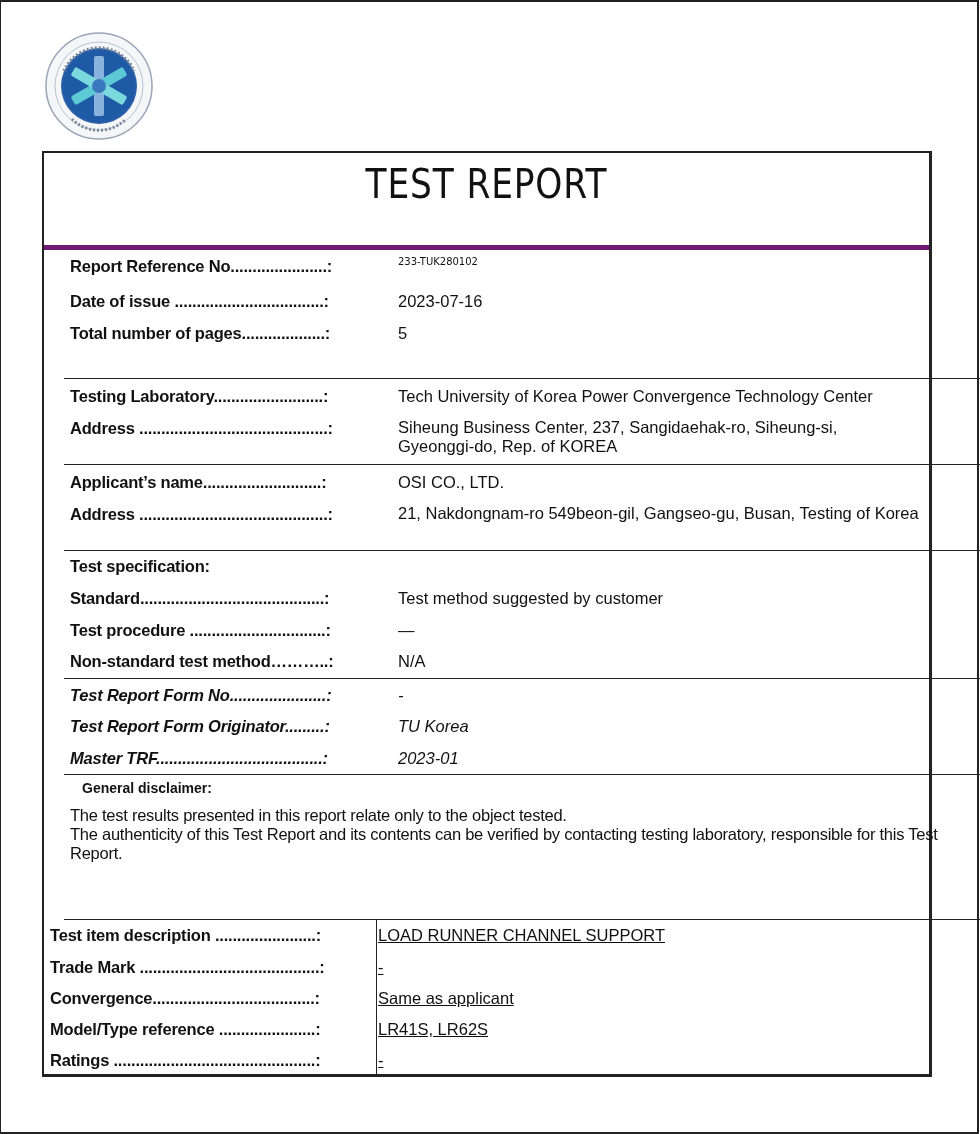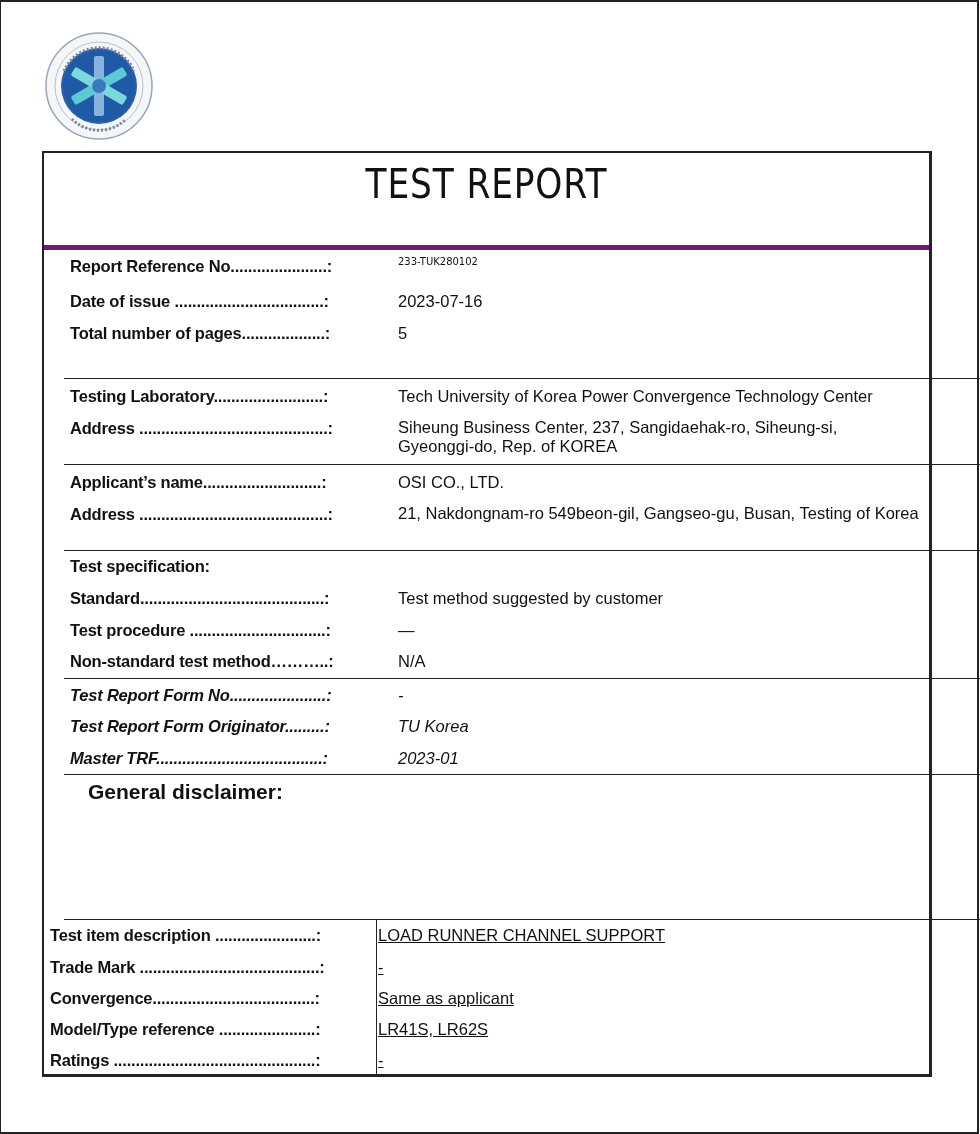--- a/index.html
+++ b/index.html
@@ -12,21 +12,21 @@
             border: 2px solid #222; border-right-width: 3px; border-bottom-width: 3px; box-sizing: content-box; }
   .title-box { position: absolute; left: 0; top: 0; width: 885px; height: 92px; border-bottom: 5px solid #701a75; }
   .title { position: absolute; left: 0; width: 885px; top: 8px; text-align: center;
            font-family: "DejaVu Sans", sans-serif; font-size: 40px; letter-spacing: 1px;
            transform: scaleX(0.86); color: #111; }
   .section { position: absolute; left: 0; width: 916px; border-bottom: 1px solid #222; margin-left: 20px; }
   .row { position: absolute; left: 6px; right: 6px; font-size: 16.5px; line-height: 20px; }
   .lbl { position: absolute; left: 0; width: 300px; font-weight: bold; letter-spacing: -0.2px; white-space: nowrap; }
   .val { position: absolute; left: 328px; width: 540px; white-space: normal; }
   .val.mono { font-family: "DejaVu Sans", sans-serif; font-size: 10px; }
-  .disc-title { position: absolute; left: 24px; top: 6px; font-weight: bold; font-size: 21px; }
+  .disc-title { position: absolute; left: 18px; top: 6px; font-weight: bold; font-size: 14px; }
   .disc-text { position: absolute; left: 6px; top: 32px; width: 875px; font-size: 16.5px; line-height: 19px; letter-spacing: -0.25px; }
   .bottom-table { position: absolute; left: 0; top: 766px; width: 885px; height: 155px; }
   .vdiv { position: absolute; left: 332px; top: 0; width: 1px; height: 155px; background: #222; }
   .bottom-table .val { left: 328px; text-decoration: underline; }
   .disc-line { display: block; }
 </style>
 </head>
 <body>
 
 <div class="page-frame"></div>
@@ -120,20 +120,22 @@
     </div>
     <div class="row" style="top:70px;">
       <span class="lbl">Master TRF......................................:</span>
       <span class="val">2023-01</span>
     </div>
   </div>
 
   <div class="section" style="top:621px;height:145px;">
     <div class="disc-title">General disclaimer:</div>
     <div class="disc-text">
+      <span class="disc-line">The test results presented in this report relate only to the object tested.</span>
+      <span class="disc-line">The authenticity of this Test Report and its contents can be verified by contacting testing laboratory, responsible for this Test Report.</span>
     </div>
   </div>
 
   <div class="bottom-table">
     <div class="vdiv"></div>
     <div class="row" style="top:6px;">
       <span class="lbl">Test item description .......................:</span>
       <span class="val">LOAD RUNNER CHANNEL SUPPORT</span>
     </div>
     <div class="row" style="top:38px;">

